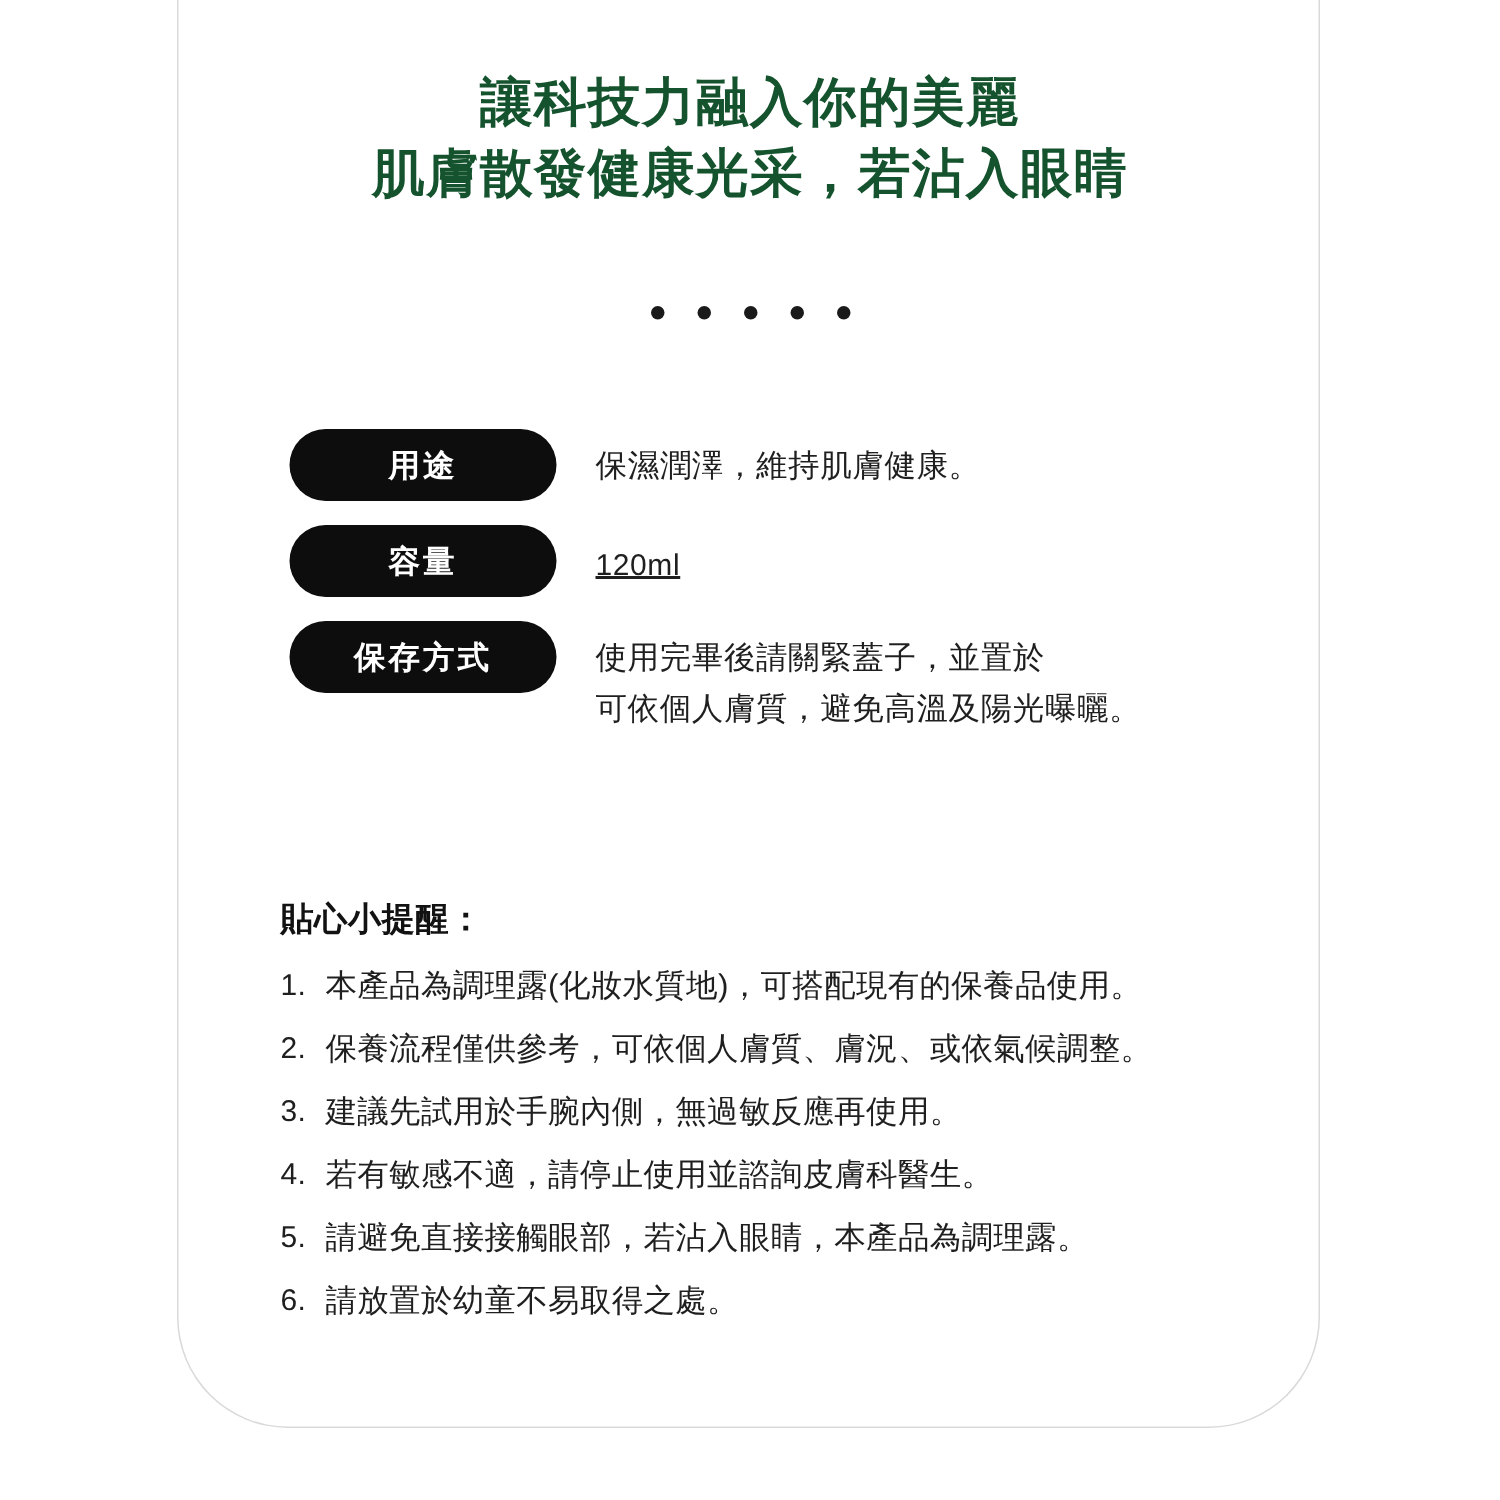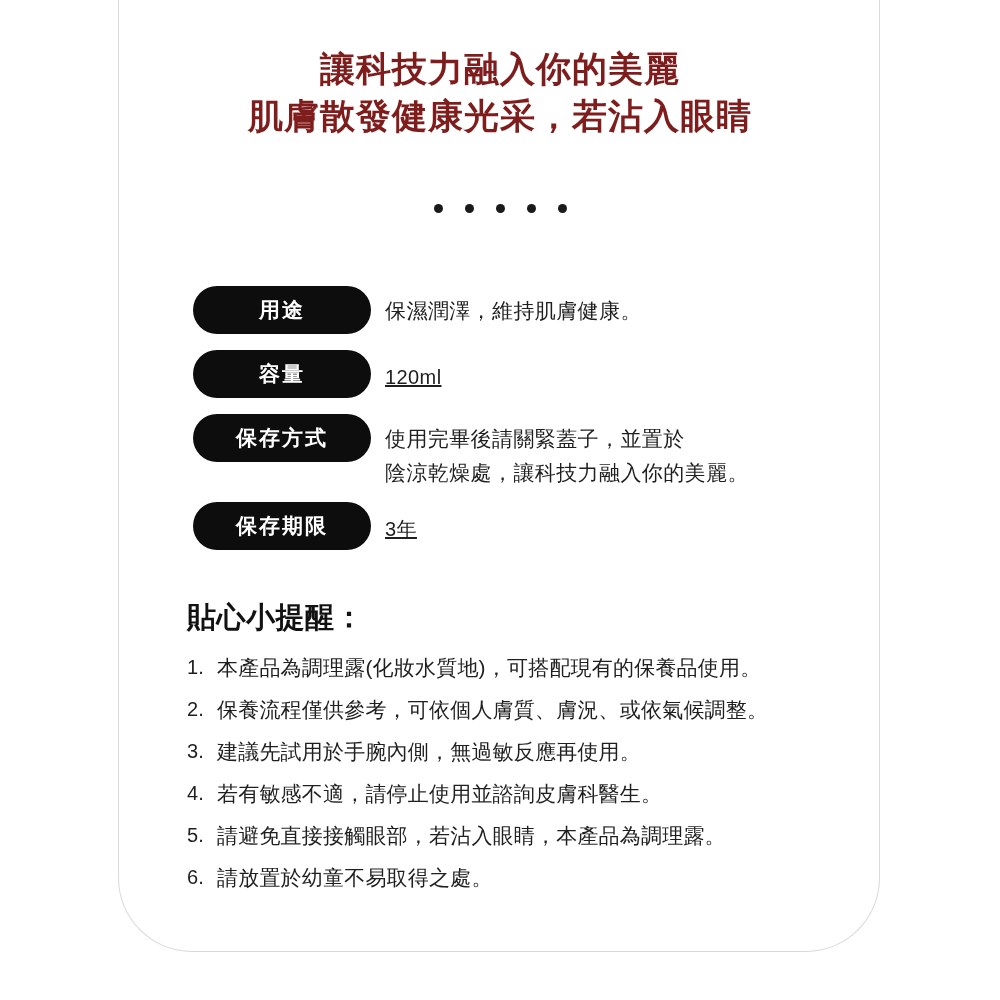--- a/index.html
+++ b/index.html
@@ -38,21 +38,21 @@
   }
 
   .headline {
     position: absolute;
     left: 0;
     top: 46px;
     width: 762px;
     text-align: center;
     font-family: "DejaVu Serif", serif;
     font-weight: bold;
-    color: #7f1d1d;
+    color: #14532d;
     line-height: 1.34;
     letter-spacing: 1px;
   }
   .headline-line1 { font-size: 35px; }
   .headline-line2 { font-size: 35px; }
 
   .dots {
     position: absolute;
     left: 0;
     top: 204px;
@@ -94,42 +94,42 @@
     font-size: 21px;
     font-weight: bold;
     display: flex;
     align-items: center;
     justify-content: center;
     letter-spacing: 2px;
     box-sizing: border-box;
   }
   .spec-value {
     flex: 1 1 auto;
-    padding-left: 14px;
+    padding-left: 26px;
     padding-top: 8px;
     font-size: 21px;
     line-height: 1.62;
     color: #1f1f1f;
     letter-spacing: 0.4px;
   }
   .spec-value.small {
     font-size: 20px;
     padding-top: 11px;
     text-decoration: underline;
   }
 
   
   .notes {
     position: absolute;
     left: 68px;
     top: 598px;
     width: 680px;
   }
   .notes-title {
-    font-size: 29px;
+    font-size: 22px;
     font-weight: bold;
     color: #121212;
     letter-spacing: 0.5px;
     margin-bottom: 14px;
   }
   .notes-list {
     list-style: none;
     margin: 0;
     padding: 0;
   }
@@ -179,27 +179,23 @@
       </div>
 
       <div class="spec-row">
         <div class="spec-pill">容量</div>
         <div class="spec-value small">120ml</div>
       </div>
 
       <div class="spec-row">
         <div class="spec-pill">保存方式</div>
         <div class="spec-value" style="white-space: pre-line;">使用完畢後請關緊蓋子，並置於
-陰涼乾燥處，讓科技力融入你的美麗。</div>
+可依個人膚質，避免高溫及陽光曝曬。</div>
       </div>
 
-      <div class="spec-row">
-        <div class="spec-pill">保存期限</div>
-        <div class="spec-value small">3年</div>
-      </div>
 
     </div>
 
     <div class="notes">
       <div class="notes-title">貼心小提醒：</div>
       <ul class="notes-list">
         <li>
           <span class="note-num">1.</span>
           <span class="note-text">本產品為調理露(化妝水質地)，可搭配現有的保養品使用。</span>
         </li>

